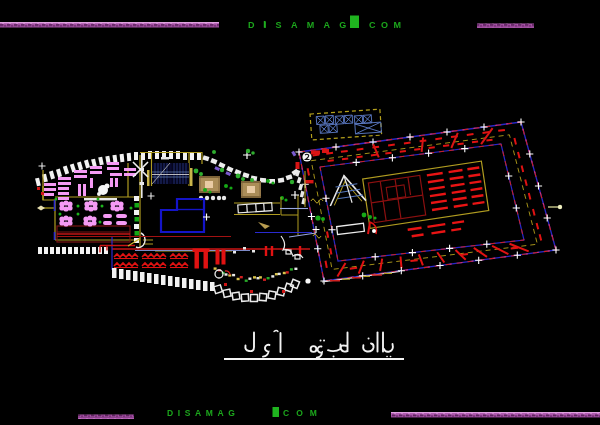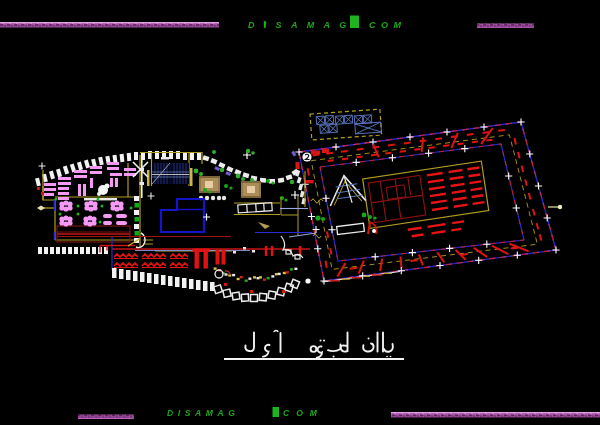--- a/index.html
+++ b/index.html
@@ -1,16 +1,16 @@
 <!DOCTYPE html>
 <html><head>
 <meta charset="utf-8">
 <style>
   html,body{margin:0;padding:0;background:#000;}
-  #page{position:relative;width:600px;height:425px;background:#000;overflow:hidden;font-style:italic;}
+  #page{position:relative;width:600px;height:425px;background:#000;overflow:hidden;}
   svg{position:absolute;top:0;left:0;}
   .gtxt{font-family:"Liberation Sans",sans-serif;font-weight:bold;fill:#1ca61c;}
 </style>
 </head>
 <body>
 <div id="page">
 <svg width="600" height="425" viewBox="0 0 600 425">
 <defs>
   <pattern id="magbar" width="7" height="5.5" patternUnits="userSpaceOnUse">
     <rect width="7" height="5.5" fill="#b25cb2"></rect>

